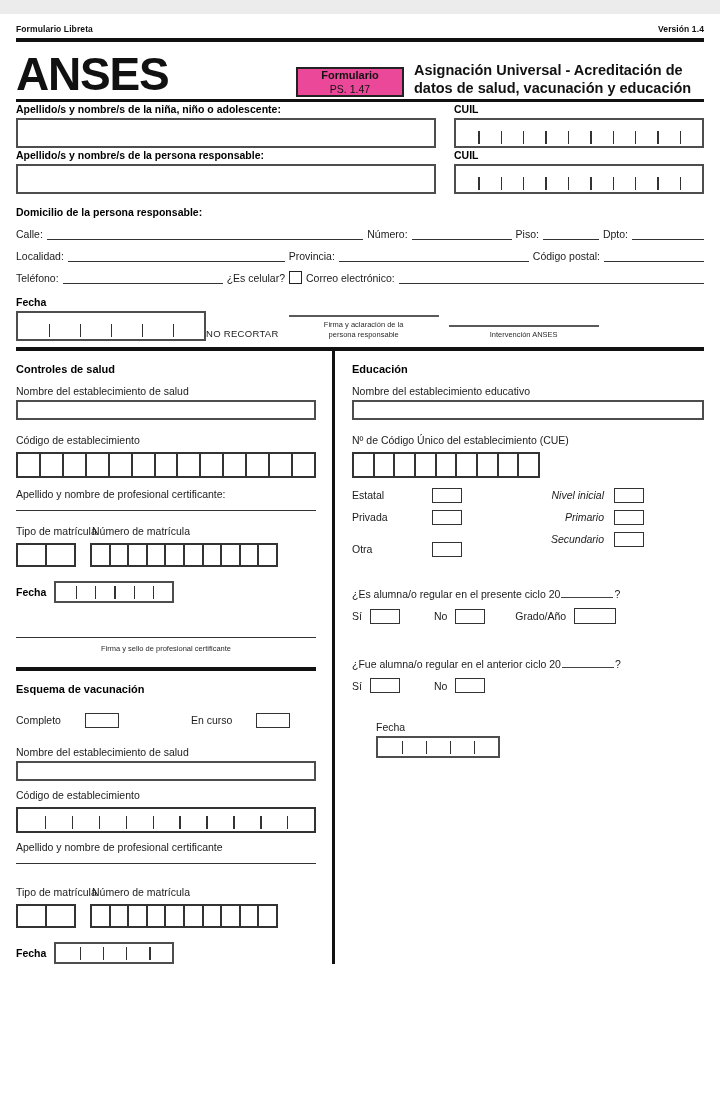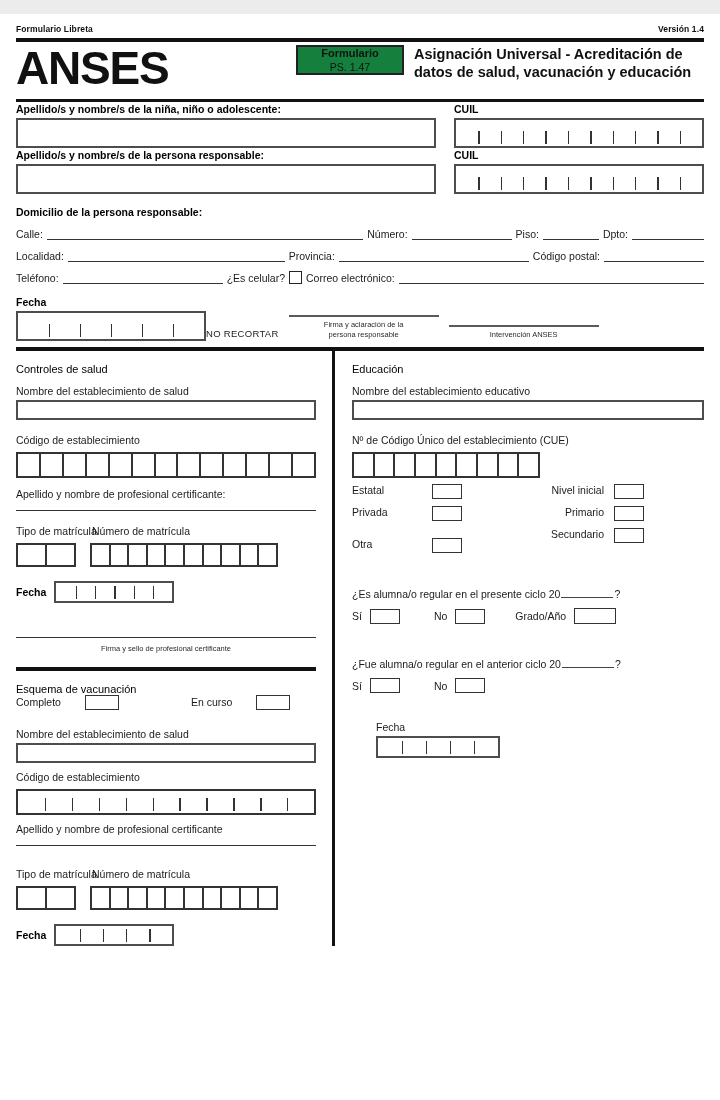--- a/index.html
+++ b/index.html
@@ -50,21 +50,21 @@
     white-space: nowrap;
   }
   .lbl-b {
     font-size: 10.5px;
     font-weight: bold;
     color: #000;
     white-space: nowrap;
   }
   .sec-title {
     font-size: 11px;
-    font-weight: normal;
+    font-weight: bold;
     color: #000;
   }
   .mini {
     font-size: 7.5px;
     color: #2b2b2b;
     text-align: center;
     line-height: 1.25;
   }
   .nocut {
     font-size: 9.5px;
@@ -84,42 +84,42 @@
     background: #111;
     margin-top: 4px;
   }
   .rule-thick-2 {
     height: 3.5px;
     background: #111;
     margin-top: 2px;
   }
   .hdr-band {
     display: flex;
-    align-items: flex-start;
+    align-items: flex-end;
     height: 52px;
     margin-top: 3px;
   }
   .brand {
     font-size: 46px;
     font-weight: bold;
     letter-spacing: -1.2px;
     line-height: 46px;
     color: #111;
     width: 280px;
     font-family: "Liberation Sans", sans-serif;
   }
   .form-chip {
     border: 2px solid #222;
     width: 104px;
     display: flex;
     flex-direction: column;
     align-items: center;
     justify-content: center;
     margin-right: 10px;
-    background: #15803d;
+    background: #ec4899;
   }
   .form-chip .t1 {
     font-size: 11px;
     font-weight: bold;
   }
   .form-chip .t2 {
     font-size: 10.5px;
     margin-top: 2px;
   }
   .hdr-sub {
@@ -297,21 +297,21 @@
     align-items: center;
     gap: 8px;
   }
   .fecha-row .box { width: 120px; }
 
   
   .vac-row {
     display: flex;
     align-items: center;
     gap: 24px;
-    margin-top: 0;
+    margin-top: 18px;
   }
   .chk {
     width: 30px;
     height: 15px;
     border: 1.8px solid #333;
     background: #fff;
     box-sizing: border-box;
     flex: none;
   }
   .chk-w34 { width: 34px; }
@@ -319,27 +319,29 @@
 
   
   .gest {
     display: flex;
     margin-top: 6px;
   }
   .gest-l { width: 148px; }
   .gest-r { flex: 1; }
   .gest-line {
     display: flex;
+    align-items: center;
     height: 22px;
   }
   .gest-line .nm { width: 80px; }
   .gest-line.r .nm {
     width: 104px;
     text-align: right;
     padding-right: 10px;
+    font-style: italic;
   }
 
   
   .q {
     font-size: 10.5px;
     color: #1b1b1b;
     display: flex;
     align-items: baseline;
     white-space: nowrap;
   }

